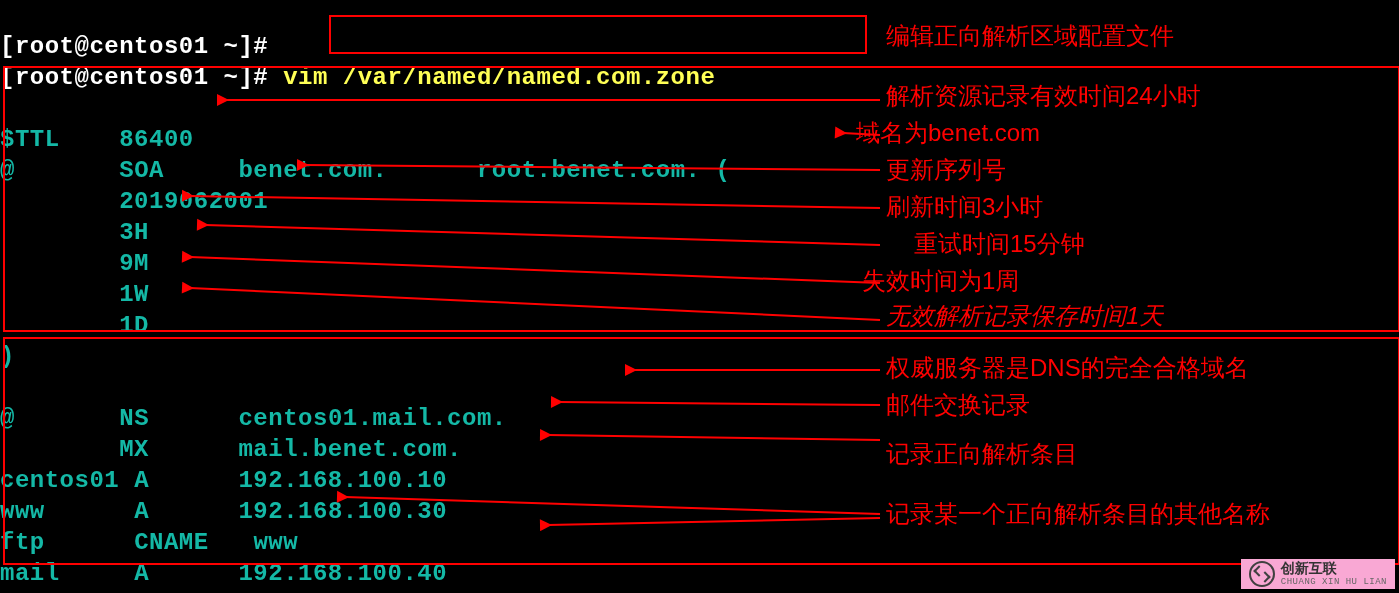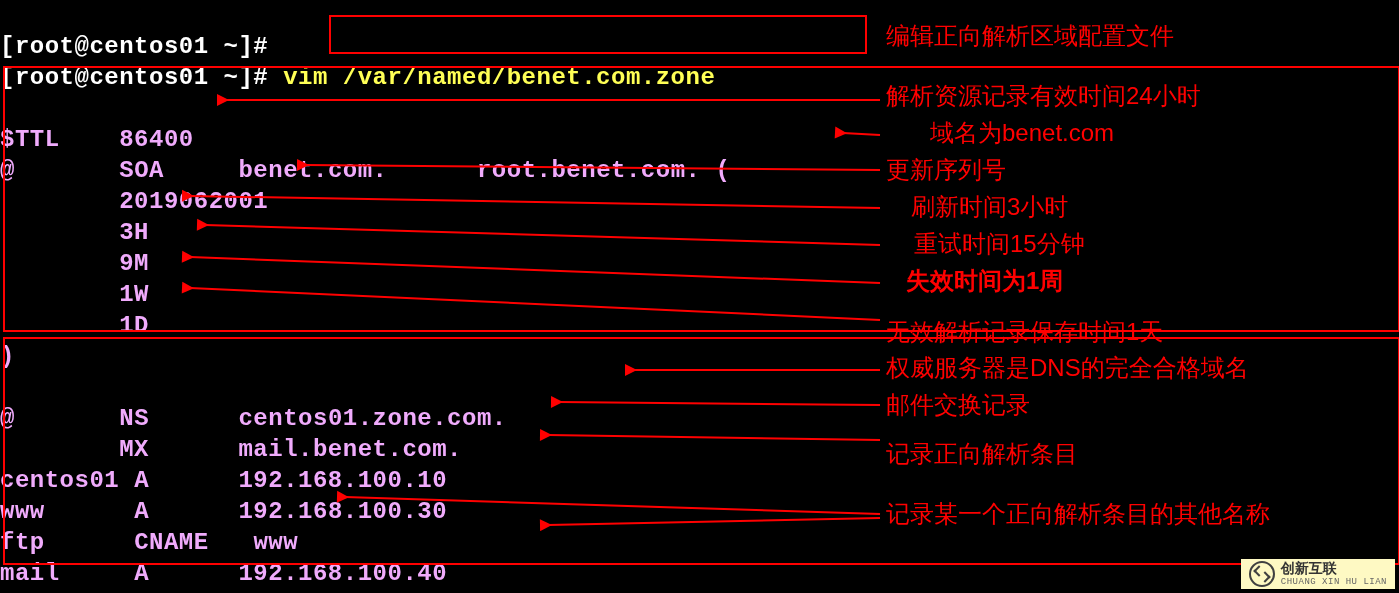--- a/index.html
+++ b/index.html
@@ -18,21 +18,21 @@
   .terminal {
     position: absolute;
     top: 0;
     left: 0;
     white-space: pre;
     line-height: 31px;
     letter-spacing: 0.5px;
   }
   .terminal .prompt { color: #ffffff; }
   .terminal .cmd { color: #ffff55; }
-  .terminal .zone { color: #f0abfc; }
+  .terminal .zone { color: #14b8a6; }
 
   .annot {
     position: absolute;
     font-family: "Microsoft YaHei", SimSun, sans-serif;
     color: #ff0000;
     font-size: 24px;
     font-weight: normal;
     white-space: nowrap;
   }
 
@@ -48,21 +48,21 @@
     left: 0;
     width: 1399px;
     height: 593px;
     pointer-events: none;
   }
 
   .watermark {
     position: absolute;
     right: 4px;
     bottom: 4px;
-    background: #fef9c3;
+    background: #f9a8d4;
     padding: 2px 8px 2px 8px;
     display: flex;
     align-items: center;
     gap: 6px;
   }
   .watermark .logo {
     width: 22px;
     height: 22px;
     border-radius: 50%;
     border: 2px solid #404040;
@@ -98,32 +98,32 @@
     font-size: 9px;
     font-weight: normal;
     letter-spacing: 0.5px;
   }
 </style>
 </head>
 <body>
 
 <div class="terminal">
 <span class="prompt">[root@centos01 ~]#</span>
-<span class="prompt">[root@centos01 ~]# </span><span class="cmd">vim /var/named/benet.com.zone</span>
+<span class="prompt">[root@centos01 ~]# </span><span class="cmd">vim /var/named/named.com.zone</span>
 
 <span class="zone"><span>$TTL</span>    <span>86400</span></span>
 <span class="zone"><span>@</span>       <span>SOA</span>     <span>benet.com.</span>      <span>root.benet.com.</span> <span>(</span></span>
 <span class="zone">        <span>2019062001</span></span>
 <span class="zone">        <span>3H</span></span>
 <span class="zone">        <span>9M</span></span>
 <span class="zone">        <span>1W</span></span>
 <span class="zone">        <span>1D</span></span>
 <span class="zone"><span>)</span></span>
 
-<span class="zone"><span>@</span>       <span>NS</span>      <span>centos01.zone.com.</span></span>
+<span class="zone"><span>@</span>       <span>NS</span>      <span>centos01.mail.com.</span></span>
 <span class="zone">        <span>MX</span>      <span>mail.benet.com.</span></span>
 <span class="zone"><span>centos01</span> <span>A</span>      <span>192.168.100.10</span></span>
 <span class="zone"><span>www</span>      <span>A</span>      <span>192.168.100.30</span></span>
 <span class="zone"><span>ftp</span>      <span>CNAME</span>   <span>www</span></span>
 <span class="zone"><span>mail</span>     <span>A</span>      <span>192.168.100.40</span></span>
 <span class="zone"><span>*</span>        <span>A</span>      <span>192.168.100.50</span></span>
 
 </div>
 
 <div class="redbox" style="left:329px; top:15px; width:534px; height:35px;"></div>
@@ -145,26 +145,26 @@
   <line x1="880" y1="320" x2="190" y2="288" stroke="#ff0000" stroke-width="2" marker-end="url(#ah)"></line>
   <line x1="880" y1="370" x2="633" y2="370" stroke="#ff0000" stroke-width="2" marker-end="url(#ah)"></line>
   <line x1="880" y1="405" x2="559" y2="402" stroke="#ff0000" stroke-width="2" marker-end="url(#ah)"></line>
   <line x1="880" y1="440" x2="548" y2="435" stroke="#ff0000" stroke-width="2" marker-end="url(#ah)"></line>
   <line x1="880" y1="514" x2="345" y2="497" stroke="#ff0000" stroke-width="2" marker-end="url(#ah)"></line>
   <line x1="880" y1="518" x2="548" y2="525" stroke="#ff0000" stroke-width="2" marker-end="url(#ah)"></line>
 </svg>
 
 <div class="annot" style="left:886px; top:20px;text-align:right;">编辑正向解析区域配置文件</div>
 <div class="annot" style="left:886px; top:80px;">解析资源记录有效时间24小时</div>
-<div class="annot" style="left:930px; top:117px;text-align:right;">域名为benet.com</div>
+<div class="annot" style="left:856px; top:117px;text-align:right;">域名为benet.com</div>
 <div class="annot" style="left:886px; top:154px;">更新序列号</div>
-<div class="annot" style="left:886px; top:191px;margin-left:25px;">刷新时间3小时</div>
+<div class="annot" style="left:886px; top:191px;">刷新时间3小时</div>
 <div class="annot" style="left:914px; top:228px;">重试时间15分钟</div>
-<div class="annot" style="left:906px; top:265px;font-weight:bold;">失效时间为1周</div>
-<div class="annot" style="left:886px; top:316px;">无效解析记录保存时间1天</div>
+<div class="annot" style="left:862px; top:265px;">失效时间为1周</div>
+<div class="annot" style="left:886px; top:300px;font-style:italic;">无效解析记录保存时间1天</div>
 <div class="annot" style="left:886px; top:352px;">权威服务器是DNS的完全合格域名</div>
 <div class="annot" style="left:886px; top:389px;">邮件交换记录</div>
 <div class="annot" style="left:886px; top:438px;">记录正向解析条目</div>
 <div class="annot" style="left:886px; top:498px;">记录某一个正向解析条目的其他名称</div>
 
 <div class="watermark">
   <div class="logo"></div>
   <div>
     <div class="wm-text">创新互联</div>
     <div class="wm-sub">CHUANG XIN HU LIAN</div>

